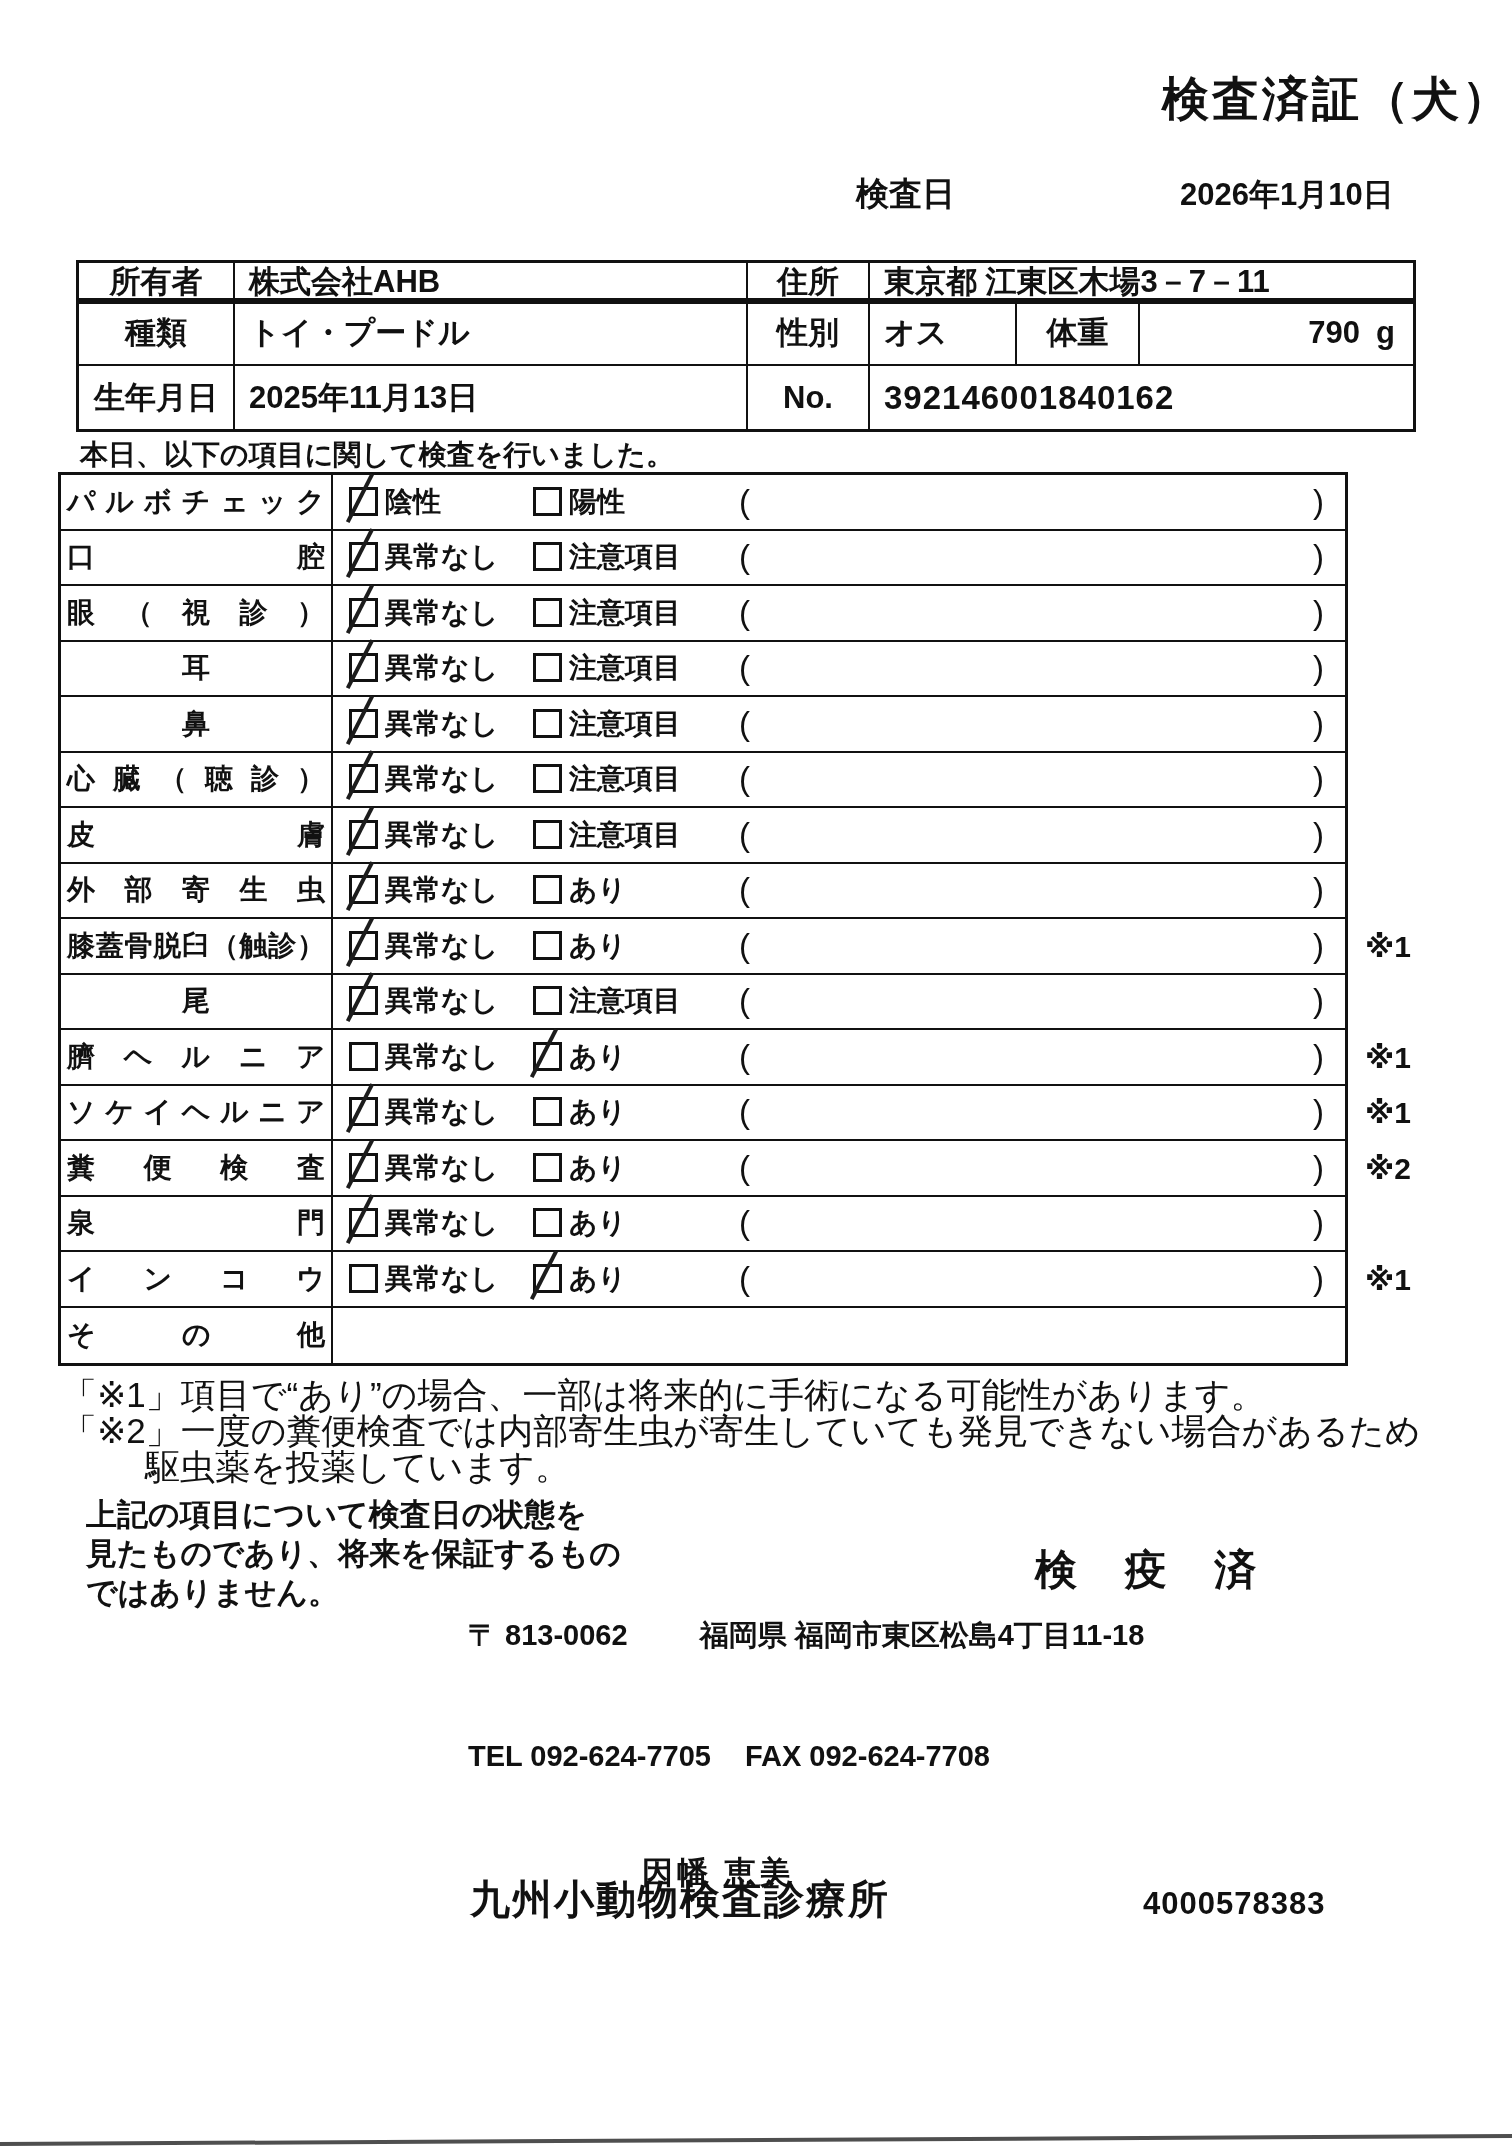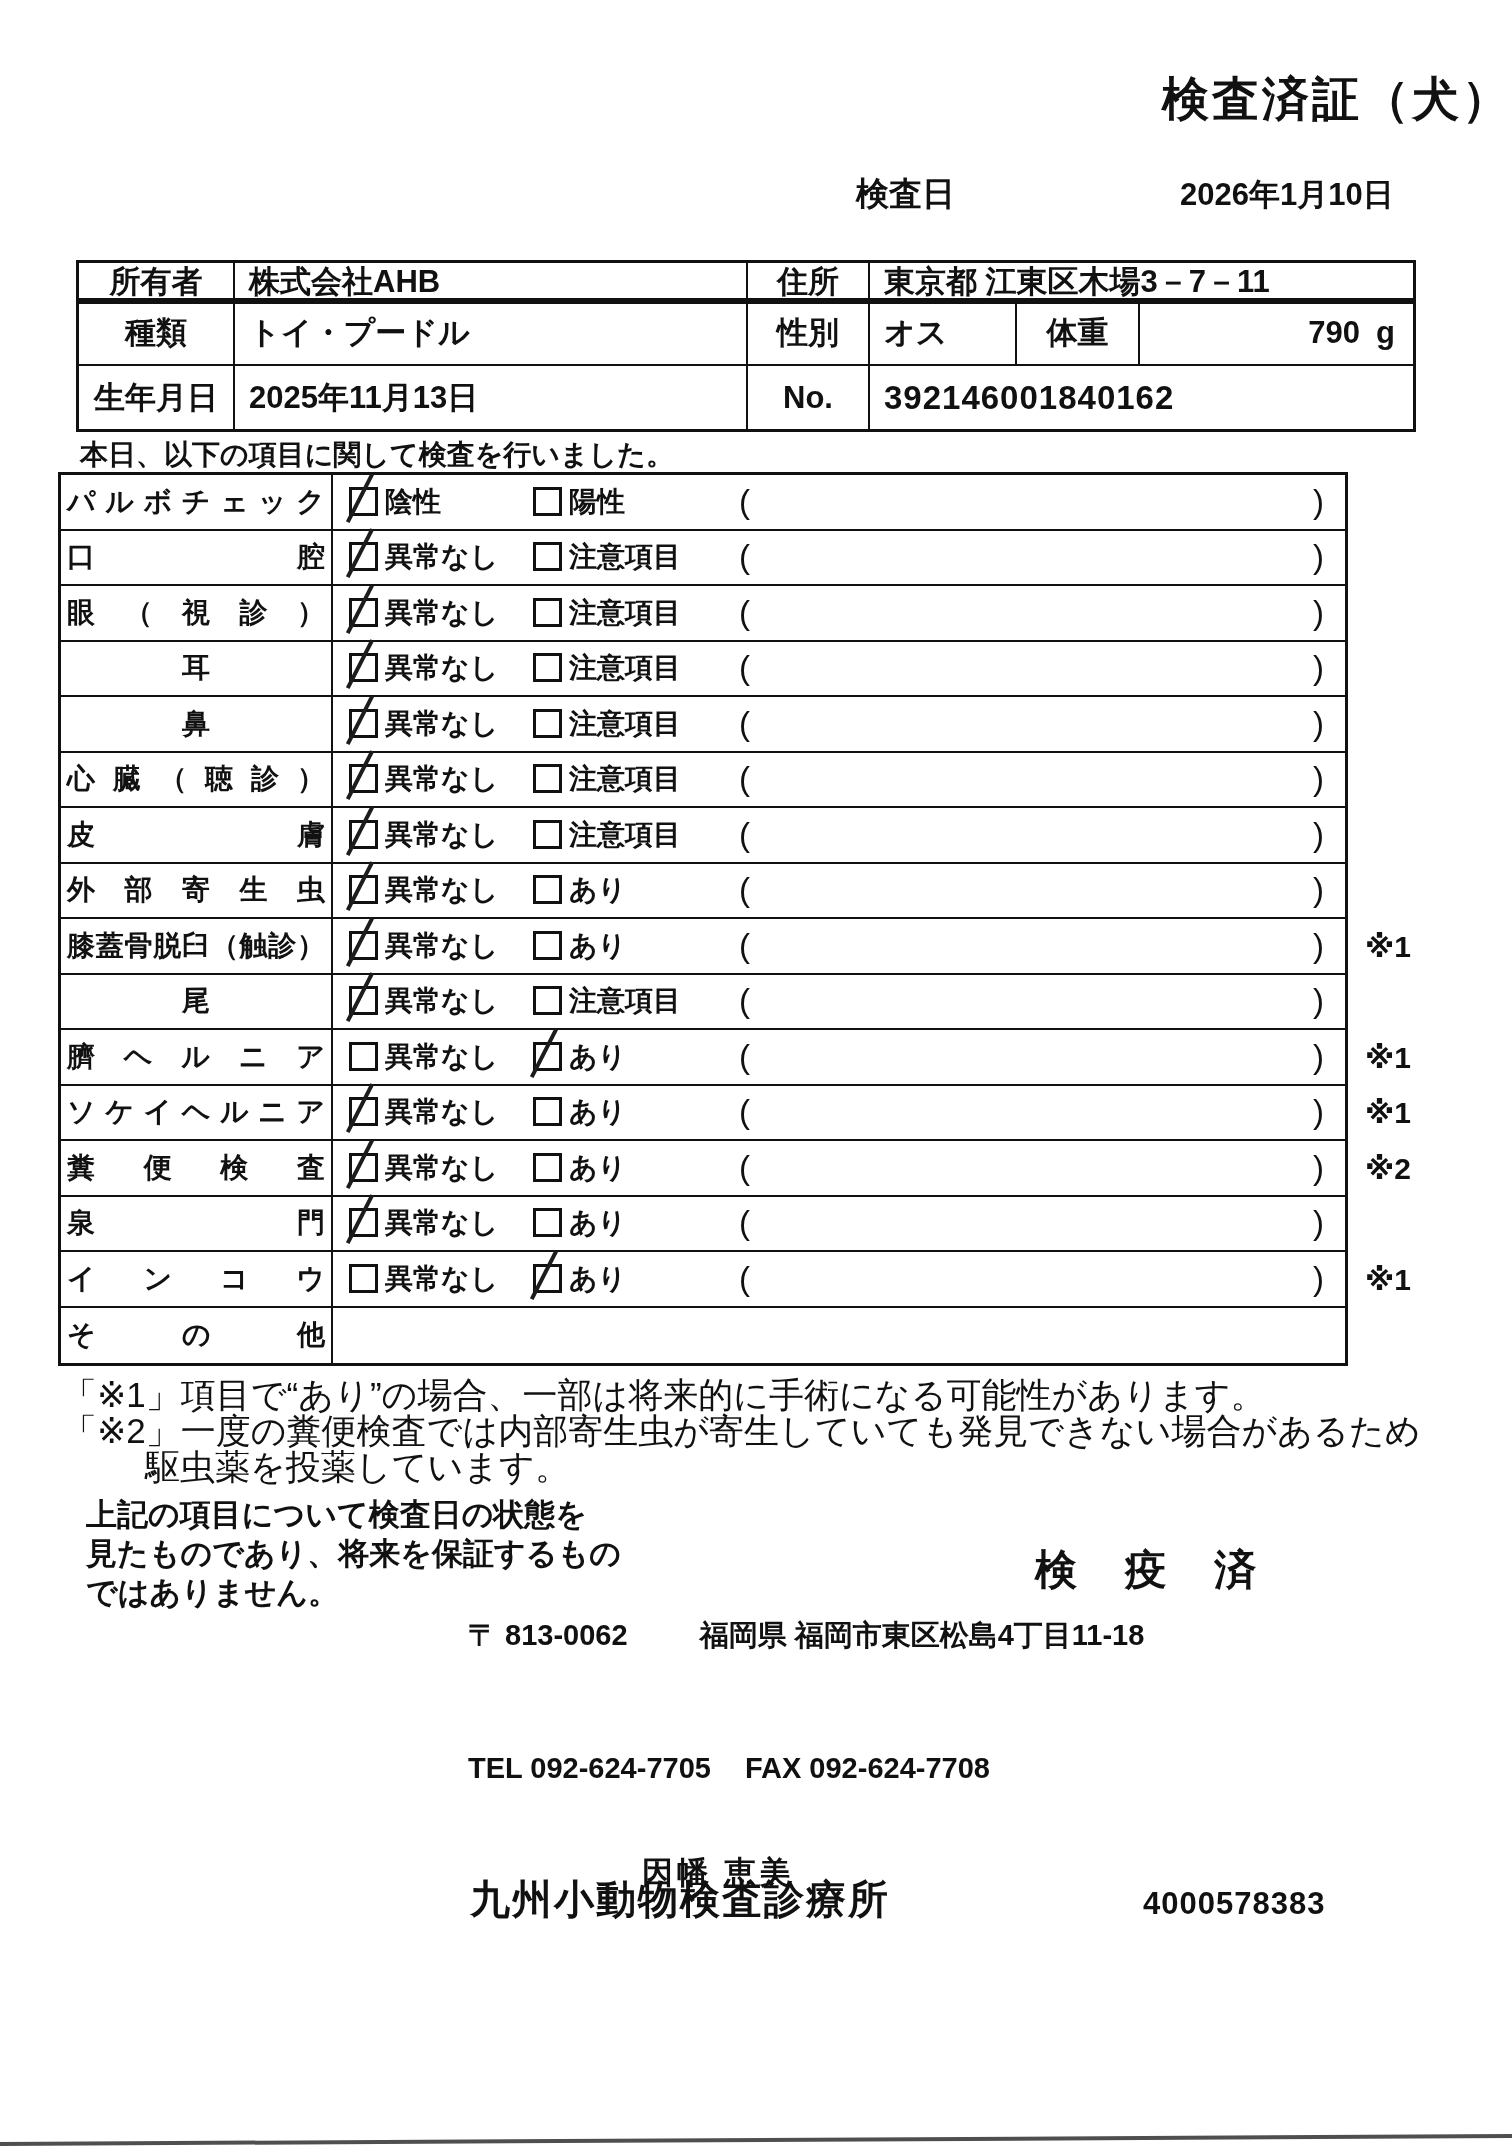--- a/index.html
+++ b/index.html
@@ -91,21 +91,21 @@
   
   .disc-line { position:absolute; left:86px; font-size:31px; font-weight:bold; }
   .disc-1 { top:1494px; }
   .disc-2 { top:1533px; }
   .disc-3 { top:1572px; }
 
   .stamp { position:absolute; top:1542px; left:1035px; font-size:42px; font-weight:600; letter-spacing:18px; white-space:nowrap; }
 
   
   .postal-row { position:absolute; top:1616px; left:468px; display:flex; gap:72px; font-size:29px; font-weight:600; }
-  .tel-row    { position:absolute; top:1740px; left:468px; display:flex; gap:34px; font-size:29px; font-weight:600;margin-top:12px; }
+  .tel-row    { position:absolute; top:1740px; left:468px; display:flex; gap:34px; font-size:29px; font-weight:600; }
   .clinic-name{ position:absolute; top:1872px; left:470px; font-size:40px; font-weight:600; letter-spacing:2px; }
   .vet-name   { position:absolute; top:1852px; left:642px; font-size:31px; font-weight:600; letter-spacing:4px; }
   .serial     { position:absolute; top:1886px; left:1143px; font-size:31px; font-weight:600; letter-spacing:1px; }
 
   .scan-edge {
     position:absolute; top:2138px; left:-10px; width:1534px; height:4px;
     background:#4f4f4f; transform:rotate(-0.3deg);
   }
 </style>
 </head>

